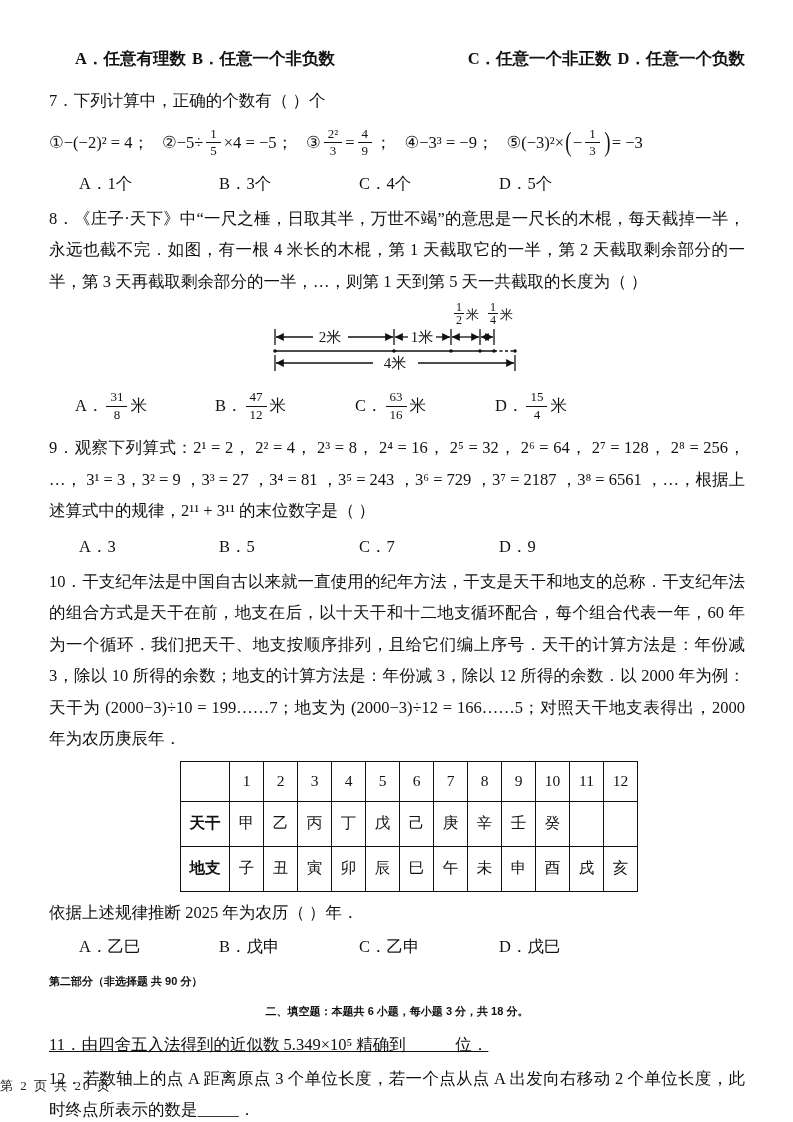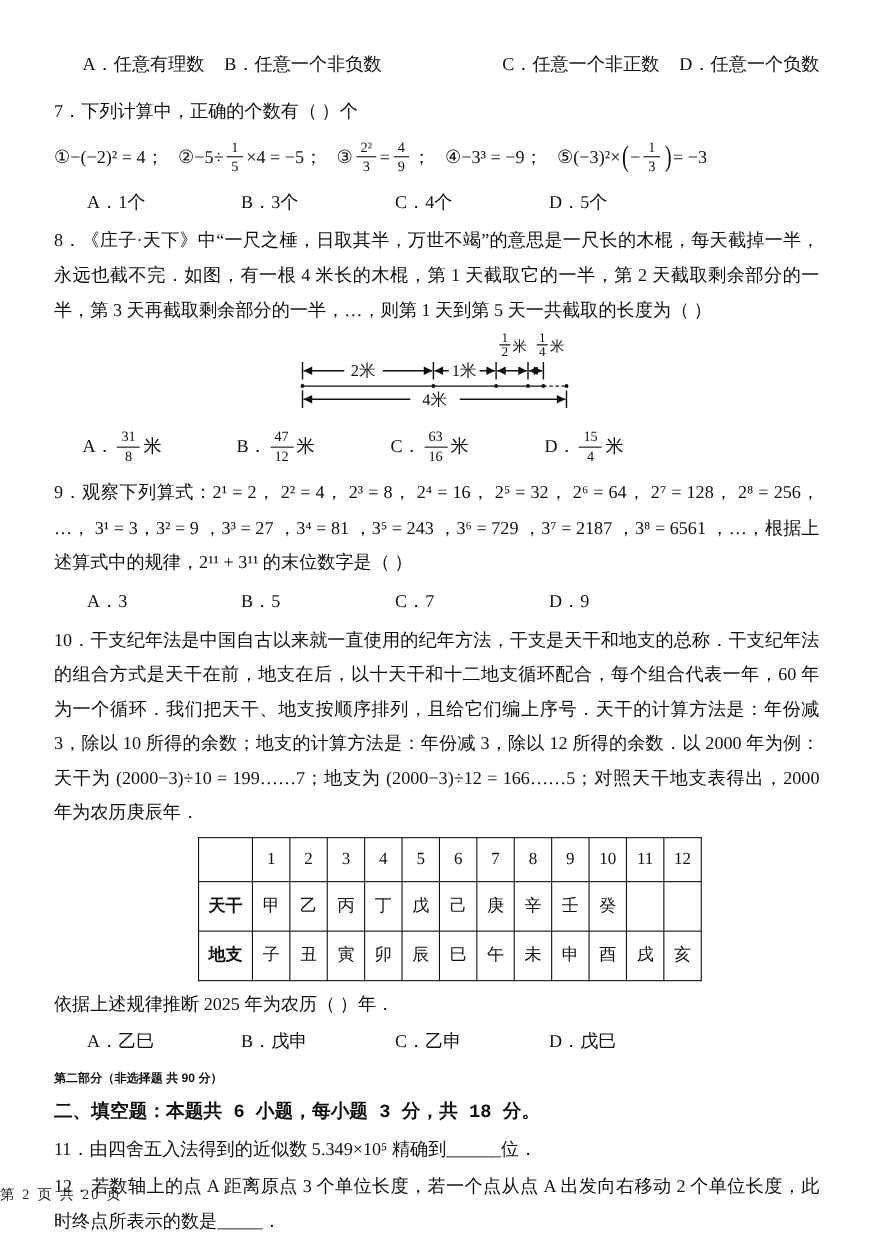--- a/index.html
+++ b/index.html
@@ -13,42 +13,42 @@
     box-sizing:border-box;
     padding:44px 48px 0 49px;
     margin:0 auto;
     overflow:hidden;
   }
   .para { margin:0; line-height:31.5px; text-align:justify; }
   .optrow { display:flex; line-height:30px; padding-left:26px; margin:4px; }
   .optrow .opt { width:140px; flex:0 0 auto; }
   .optrow .opt:last-child { width:auto; }
   .split-opts { display:flex; justify-content:space-between; line-height:30px; padding-left:26px; }
-  .split-opts .grp { display:flex; gap:18px; }
+  .split-opts .grp { display:flex; gap:6px;font-weight:bold; }
   .formula-row { display:flex; align-items:center; gap:13px; height:48px; margin:2px 0 0 0; }
   .fml { display:inline-flex; align-items:center; white-space:nowrap; }
   .frac { display:inline-flex; flex-direction:column; align-items:center;
           vertical-align:middle; margin:0 3px; font-size:13px; line-height:1.25; }
   .frac .num { padding:0 4px; border-bottom:1px solid #111; }
   .frac .den { padding:0 4px; }
   .bigp { font-size:27px; font-weight:300; line-height:1; transform:scaleX(.7); display:inline-block; }
   .frac-opts { height:46px; align-items:center; display:flex; padding-left:26px; margin-top:3px; }
   .frac-opts .opt { width:140px; display:inline-flex; align-items:center; }
   .frac-opts .opt:last-child { width:auto; }
   .diagram-wrap { margin:3px 0 0 218px; height:80px; }
   .gz-table { border-collapse:collapse; margin:6px 0 0 131px; table-layout:fixed; }
   .gz-table td { border:1px solid #111; text-align:center; font-size:15.5px; padding:0; }
   .gz-table td.c0 { width:48px;font-weight:bold; }
   .gz-table td.cn { width:33px; }
   .gz-table tr.hrow td { height:39px; }
   .gz-table tr.brow td { height:44px; }
   .part2-title { font-weight:bold; font-size:11px;
                  font-family:"Liberation Sans","DejaVu Sans",sans-serif; line-height:30px; margin-top:4px; }
-  .section-line { font-weight:bold; font-size:17px;
-                  font-family:Liberation Mono, monospace; line-height:31px; }
+  .section-line { font-weight:bold; font-size:11px;
+                  font-family:Liberation Sans, sans-serif; line-height:31px;text-align:center; }
   .footer { position:absolute; top:1077px; left:0; width:100%; text-align:left;
             font-size:13px; letter-spacing:2px; color:#222; }
   svg text { font-family:"Liberation Serif","DejaVu Serif",serif; fill:#111; }
 </style>
 </head>
 <body>
 
 <div class="page">
 
   <div class="split-opts">
@@ -265,17 +265,17 @@
   <div class="optrow">
     <span class="opt">A．乙巳</span>
     <span class="opt">B．戊申</span>
     <span class="opt">C．乙申</span>
     <span class="opt">D．戊巳</span>
   </div>
 
   <div class="part2-title">第二部分（非选择题 共 90 分）</div>
   <div class="section-line">二、填空题：本题共 6 小题，每小题 3 分，共 18 分。</div>
 
-  <p class="para" style="margin-top:2px;">11．由四舍五入法得到的近似数 5.349×10⁵ 精确到______位．</p>
+  <p class="para" style="margin-top:2px;text-decoration:underline;">11．由四舍五入法得到的近似数 5.349×10⁵ 精确到______位．</p>
   <p class="para" style="margin-top:2px;">12．若数轴上的点 A 距离原点 3 个单位长度，若一个点从点 A 出发向右移动 2 个单位长度，此时终点所表示的数是_____．</p>
 
   <div class="footer">第 2 页 共 20 页</div>
 </div>
 
 </body></html>

